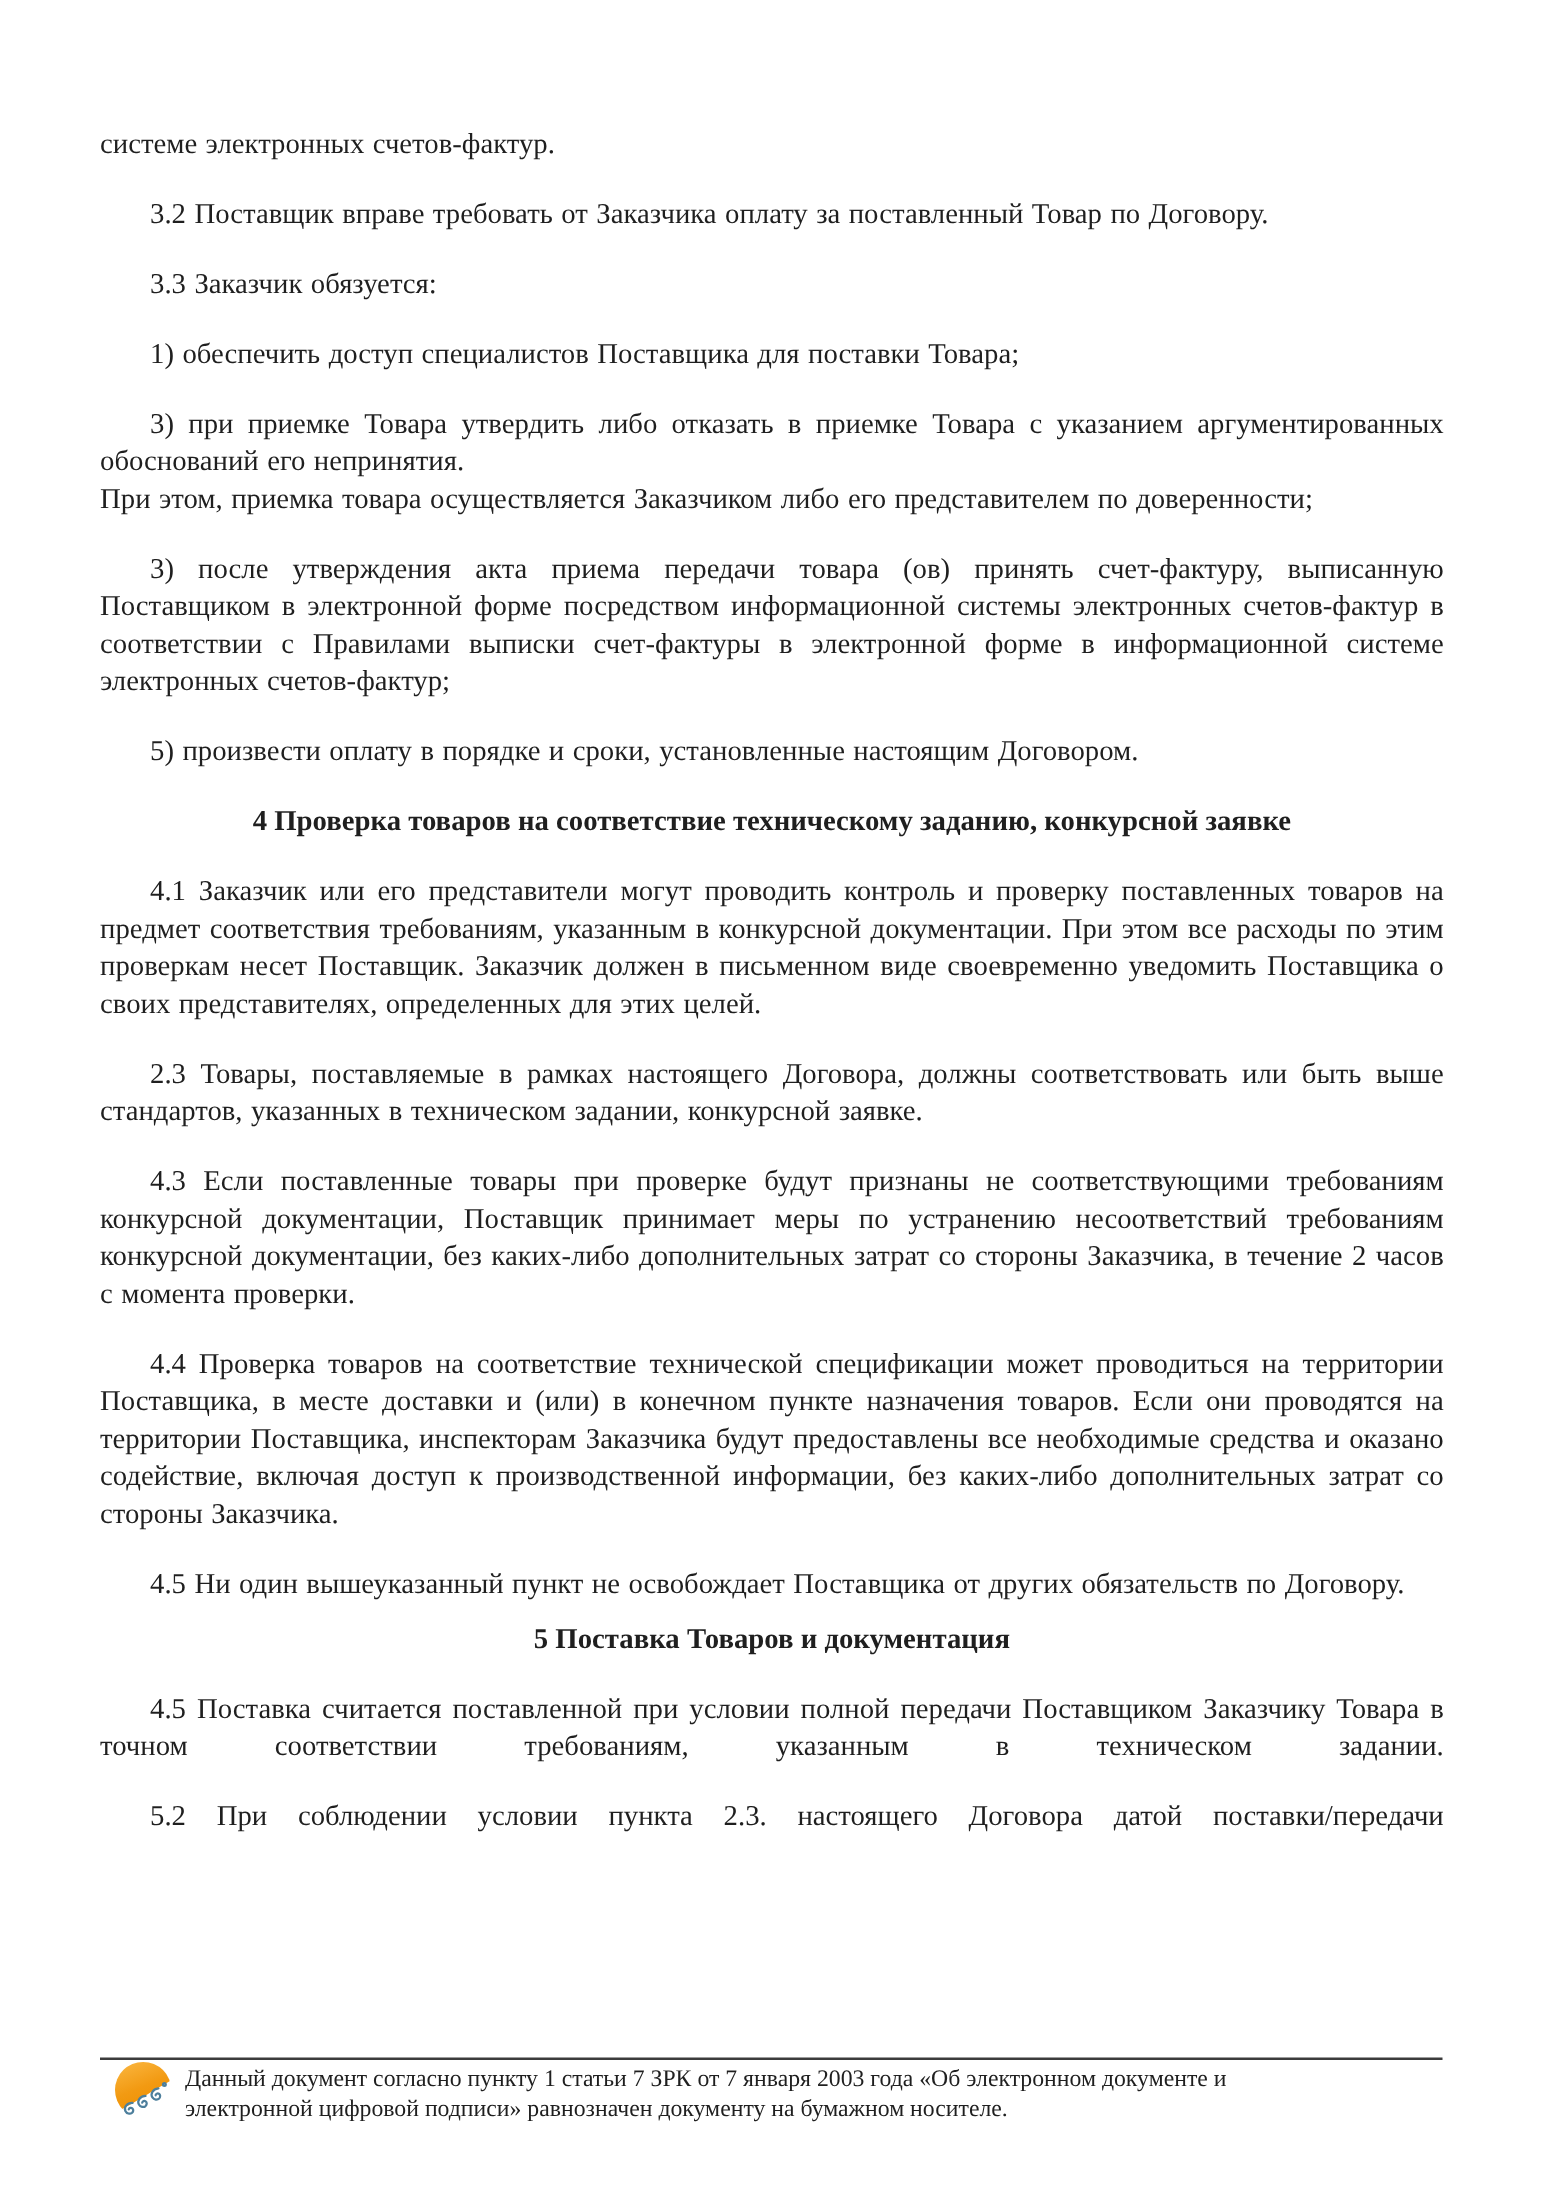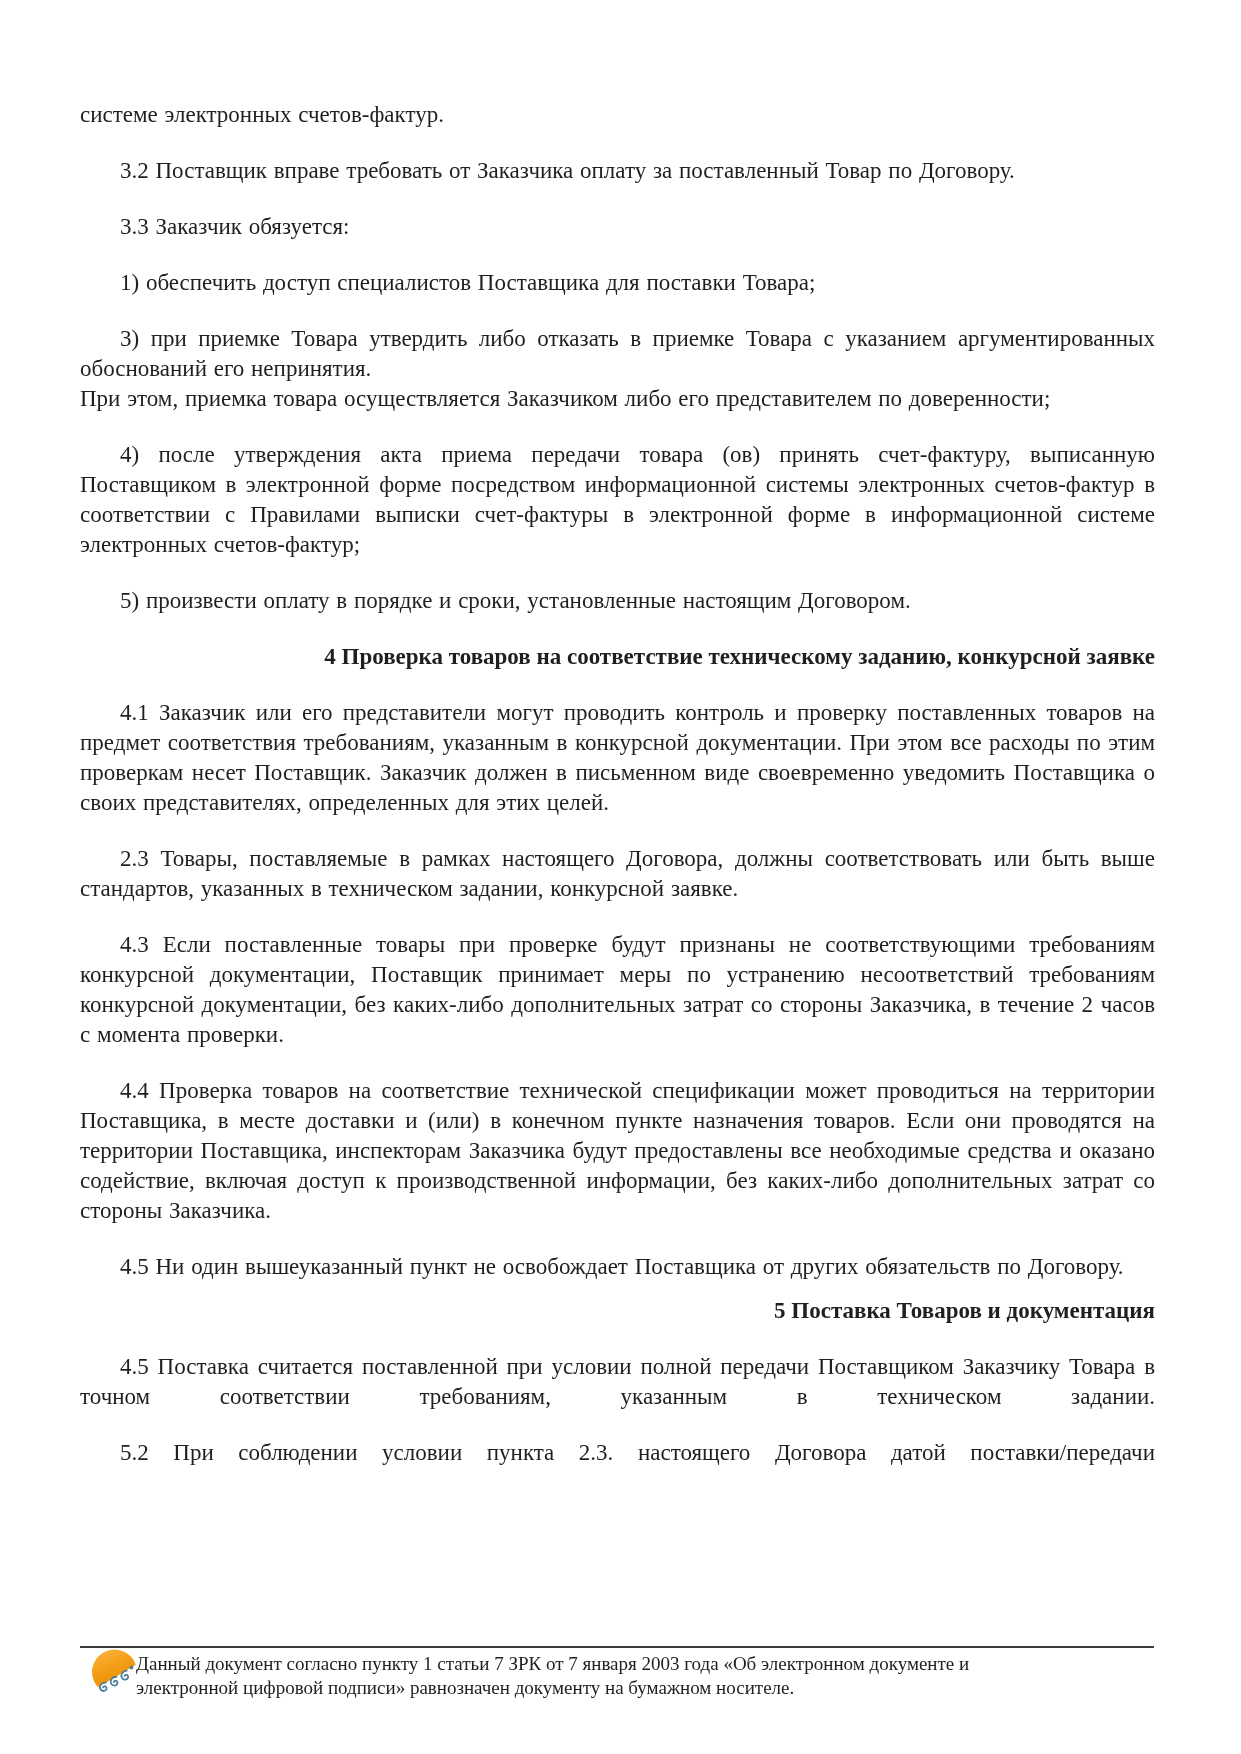--- a/index.html
+++ b/index.html
@@ -24,21 +24,21 @@
     margin: 0 0 26px 0;
     text-align: justify;
     text-indent: 40px;
     word-spacing: 1px;
   }
   .para.plain { text-indent: 0; }
   .para.no-gap { margin-bottom: 0; }
   .para.pre-heading { margin-bottom: 14px; }
   .heading {
     font-weight: 700;
-    text-align: right;
+    text-align: center;
     text-indent: 0;
     margin: 0 0 26px 0;
   }
   .force-last { text-align-last: justify; }
 
   .footer-rule {
     position: absolute;
     left: 80px;
     top: 1646px;
     width: 1074px;
@@ -47,41 +47,41 @@
   }
   .footer-logo {
     position: absolute;
     left: 91px;
     top: 1649px;
     width: 47px;
     height: 47px;
   }
   .footer-text {
     position: absolute;
-    left: 136px;
+    left: 148px;
     top: 1652px;
     width: 980px;
     font-size: 19px;
     line-height: 24px;
     color: #1f1f1f;
     text-align: left;
   }
 </style>
 </head>
 <body>
 
 <div class="page">
   <div class="content">
     <div class="para plain">системе электронных счетов-фактур.</div>
     <div class="para">3.2 Поставщик вправе требовать от Заказчика оплату за поставленный Товар по Договору.</div>
     <div class="para">3.3 Заказчик обязуется:</div>
     <div class="para">1) обеспечить доступ специалистов Поставщика для поставки Товара;</div>
     <div class="para no-gap">3) при приемке Товара утвердить либо отказать в приемке Товара с указанием аргументированных обоснований его непринятия.</div>
     <div class="para plain">При этом, приемка товара осуществляется Заказчиком либо его представителем по доверенности;</div>
-    <div class="para">4) после утверждения акта приема передачи товара (ов) принять счет-фактуру, выписанную Поставщиком в электронной форме посредством информационной системы электронных счетов-фактур в соответствии с Правилами выписки счет-фактуры в электронной форме в информационной системе электронных счетов-фактур;</div>
+    <div class="para">3) после утверждения акта приема передачи товара (ов) принять счет-фактуру, выписанную Поставщиком в электронной форме посредством информационной системы электронных счетов-фактур в соответствии с Правилами выписки счет-фактуры в электронной форме в информационной системе электронных счетов-фактур;</div>
     <div class="para">5) произвести оплату в порядке и сроки, установленные настоящим Договором.</div>
     <div class="heading">4 Проверка товаров на соответствие техническому заданию, конкурсной заявке</div>
     <div class="para">4.1 Заказчик или его представители могут проводить контроль и проверку поставленных товаров на предмет соответствия требованиям, указанным в конкурсной документации. При этом все расходы по этим проверкам несет Поставщик. Заказчик должен в письменном виде своевременно уведомить Поставщика о своих представителях, определенных для этих целей.</div>
     <div class="para">2.3 Товары, поставляемые в рамках настоящего Договора, должны соответствовать или быть выше стандартов, указанных в техническом задании, конкурсной заявке.</div>
     <div class="para">4.3 Если поставленные товары при проверке будут признаны не соответствующими требованиям конкурсной документации, Поставщик принимает меры по устранению несоответствий требованиям конкурсной документации, без каких-либо дополнительных затрат со стороны Заказчика, в течение 2 часов с момента проверки.</div>
     <div class="para">4.4 Проверка товаров на соответствие технической спецификации может проводиться на территории Поставщика, в месте доставки и (или) в конечном пункте назначения товаров. Если они проводятся на территории Поставщика, инспекторам Заказчика будут предоставлены все необходимые средства и оказано содействие, включая доступ к производственной информации, без каких-либо дополнительных затрат со стороны Заказчика.</div>
     <div class="para pre-heading">4.5 Ни один вышеуказанный пункт не освобождает Поставщика от других обязательств по Договору.</div>
     <div class="heading">5 Поставка Товаров и документация</div>
     <div class="para force-last">4.5 Поставка считается поставленной при условии полной передачи Поставщиком Заказчику Товара в точном соответствии требованиям, указанным в техническом задании.</div>
     <div class="para force-last">5.2 При соблюдении условии пункта 2.3. настоящего Договора датой поставки/передачи</div>

